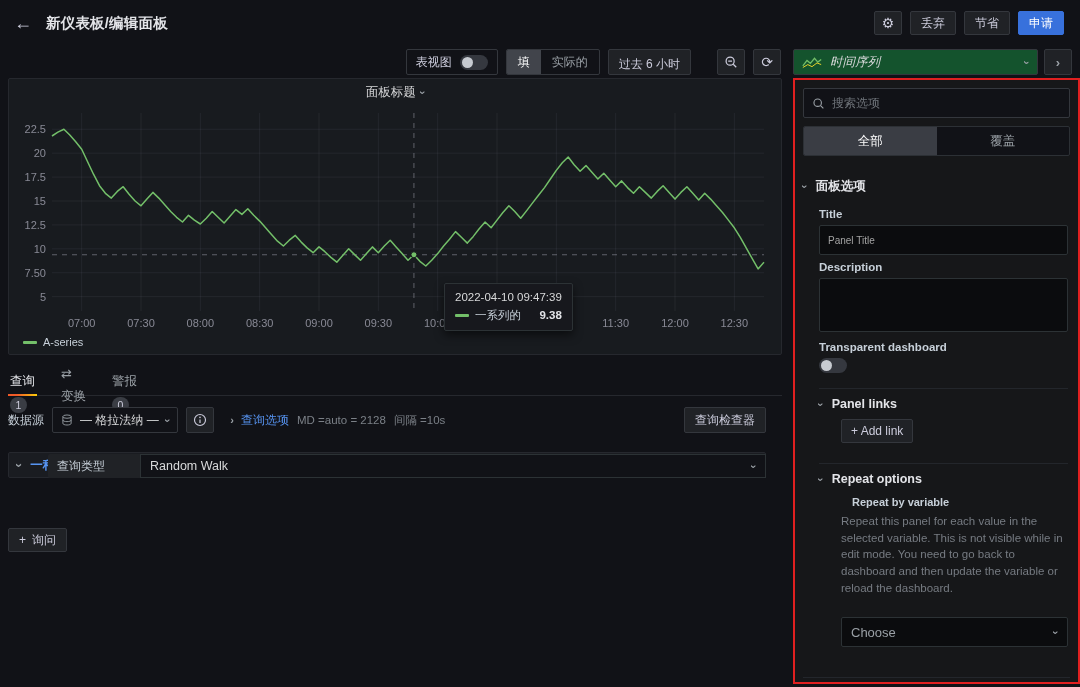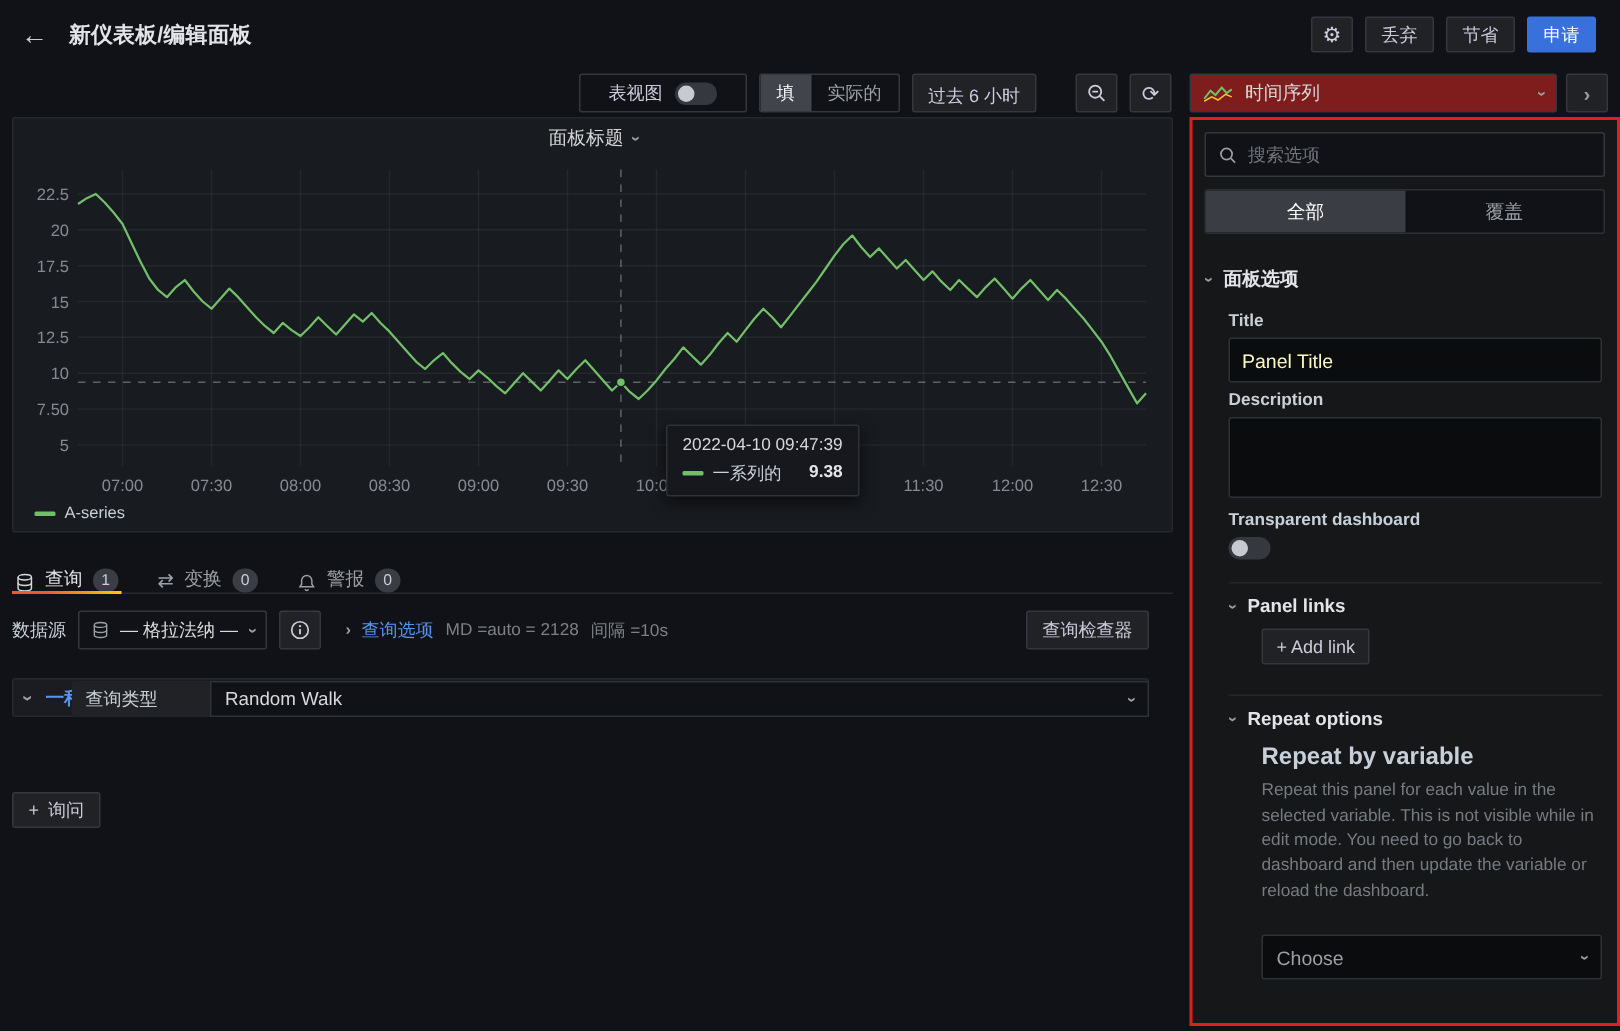--- a/index.html
+++ b/index.html
@@ -26,33 +26,33 @@
     font-family:inherit; }
   .btn.sec { background:#202226; border:1px solid #34373d; color:#ccccdc; }
   .btn.primary { background:#3871dc; border:1px solid #3871dc; color:#fff; }
   .btn.icon-only { width:28px; padding:0; justify-content:center; }
   .gear-glyph { font-size:14px; color:#ccccdc; }
 
   
   .toolbar { position:absolute; top:46px; left:0; right:0; height:32px;
     display:flex; align-items:center; padding:0 8px; }
   .toolbar-left { margin-left:auto; display:flex; align-items:center; gap:8px; }
-  .tv-toggle { display:flex; align-items:center; gap:8px; height:26px; padding:0 19px;
+  .tv-toggle { display:flex; align-items:center; gap:8px; height:26px; padding:0 9px;
     border:1px solid #34373d; border-radius:2px; color:#ccccdc; cursor:pointer; }
   .switch { width:28px; height:15px; border-radius:8px; background:#35383f; position:relative; display:inline-block; cursor:pointer;}
   .switch .knob { width:11px; height:11px; border-radius:50%; background:#c7cbd1; position:absolute; top:2px; left:2px; }
   .seg-group { display:flex; height:26px; border:1px solid #34373d; border-radius:2px; overflow:hidden; }
   .seg { border:none; background:transparent; color:#9aa0a6; padding:0 11px; font-size:12px; cursor:pointer; font-family:inherit;}
   .seg.active { background:#41444b; color:#fff; }
   .tb-btn { height:26px;flex-direction:column; }
   .zoom-btn { margin-left:18px; }
   .refresh-glyph{ font-size:14px; color:#ccccdc; }
   .toolbar-right { width:279px; min-width:279px; margin-left:12px; display:flex; align-items:center; gap:6px; }
-  .viz-select { flex:1; height:26px; border:1px solid #34373d; border-radius:2px; background:#7f1d1d;
-    display:flex; align-items:center; gap:8px; padding:0 8px; cursor:pointer; color:#d8d9da; font-size:12.5px;}
+  .viz-select { flex:1; height:26px; border:1px solid #34373d; border-radius:2px; background:#14532d;
+    display:flex; align-items:center; gap:8px; padding:0 8px; cursor:pointer; color:#d8d9da; font-size:12.5px;font-style:italic;}
   .viz-select .chev { margin-left:auto; }
   .collapse-btn { width:24px; height:26px; }
 
   
   .panel { position:absolute; left:8px; top:78px; width:774px; height:277px;
     background:#181b1f; border:1px solid #26282e; border-radius:2px; }
   .panel-title { position:absolute; top:5px; left:0; right:0; display:flex; justify-content:center;
     align-items:center; gap:5px; font-size:12.5px; color:#d8d9da; cursor:pointer; }
   #chart-svg { position:absolute; left:5px; top:26px; }
   #chart-svg text { font-family:"Liberation Sans","DejaVu Sans",sans-serif; }
@@ -61,22 +61,22 @@
   .legend-swatch { width:14px; height:3px; border-radius:1px; display:inline-block; }
   .tooltip { position:absolute; min-width:112px; background:#17181d; border:1px solid #2c3235;
     border-radius:2px; padding:7px 10px; box-shadow:0 4px 10px rgba(0,0,0,.55); z-index:6; }
   .tt-time { font-size:11.5px; color:#d8d9da; margin-bottom:5px; white-space:nowrap;}
   .tt-row { display:flex; align-items:center; gap:6px; font-size:11.5px; color:#c7d0d9; }
   .tt-val { margin-left:auto; font-weight:700; color:#e3e4e8; padding-left:10px;}
 
   
   .tabs { position:absolute; left:8px; top:366px; width:774px; height:30px;
     display:flex; gap:22px; border-bottom:1px solid #26282e; }
-  .tab { display:flex; align-items:flex-end; gap:7px; font-size:12.5px; color:#9aa0a6;
-    position:relative; cursor:pointer; padding:0 2px;}
+  .tab { display:flex; align-items:flex-start; gap:7px; font-size:12.5px; color:#9aa0a6;
+    position:relative; cursor:pointer; padding:0 2px;flex-direction:column;}
   .tab.active { color:#e3e4e8; }
   .tab.active::after { content:''; position:absolute; left:0; right:0; bottom:-1px; height:2px;
     background:linear-gradient(90deg,#f05a28 30%,#fbca0a 99%); }
   .badge { background:#3a3d44; color:#ccccdc; border-radius:9px; min-width:17px; height:16px;
     line-height:16px; text-align:center; font-size:10.5px; padding:0 5px;}
   .glyph-icon { font-size:13px; color:#9aa0a6; }
 
   
   .query-toolbar { position:absolute; left:8px; top:406px; width:758px; height:28px;
     display:flex; align-items:center; gap:8px; }
@@ -111,29 +111,29 @@
   .radio-tabs { height:30px; min-height:30px; display:flex; border:1px solid #2c3035; border-radius:2px;
     overflow:hidden; background:#111217; margin-bottom:14px;}
   .rtab { flex:1; display:flex; align-items:center; justify-content:center; font-size:12.5px;
     color:#9aa0a6; cursor:pointer;}
   .rtab.active { background:#3a3d44; color:#fff; }
   .section-header { height:32px; min-height:32px; display:flex; align-items:center; gap:9px;
     font-size:12.5px; font-weight:600; color:#e3e4e8; cursor:pointer;}
   .section-body { padding:0 2px 10px 16px; }
   .f-label { display:block; font-size:11.5px; font-weight:600; color:#c7d0d9; margin:6px 0 5px; }
   .text-input { width:100%; height:30px; background:#0b0c0e; border:1px solid #2c3235; border-radius:2px;
-    color:#fef9c3; font-size:13px; padding:0 8px; font-family:inherit; outline:none;}
+    color:#a3a3a3; font-size:10px; padding:0 8px; font-family:inherit; outline:none;}
   textarea.text-input { height:54px; resize:none; padding:6px 8px; }
   .toggle-wrap { margin:5px 0 12px; }
   .sub-section { border-top:1px solid #23262b; margin-top:10px; }
   .sub-header { height:30px; display:flex; align-items:center; gap:9px; font-size:12.5px;
     font-weight:600; color:#e3e4e8; cursor:pointer;}
   .sub-body { padding:0 0 10px 22px; }
   .btn.small { height:24px; font-size:12px; padding:0 9px;}
-  .repeat-label { font-size:16px; font-weight:700; color:#c7d0d9; margin:2px 0 5px; }
+  .repeat-label { font-size:11px; font-weight:700; color:#c7d0d9; margin:2px 11px 5px; }
   .repeat-help { font-size:11.5px; line-height:1.45; color:#767b82; margin-bottom:21px; }
   .choose-select { height:30px; display:flex; align-items:center; justify-content:space-between;
     background:#0b0c0e; border:1px solid #2c3235; border-radius:2px; padding:0 9px;
     color:#9aa0a6; font-size:13px; cursor:pointer;}
   .spacer { height:40px; min-height:10px; flex:0 1 40px; }
   .collapse-row { height:28px; min-height:28px; display:flex; align-items:center; gap:9px;
     border-top:1px solid #23262b; font-size:12.5px; color:#d8d9da; cursor:pointer;}
 </style>
 </head>
 <body>

